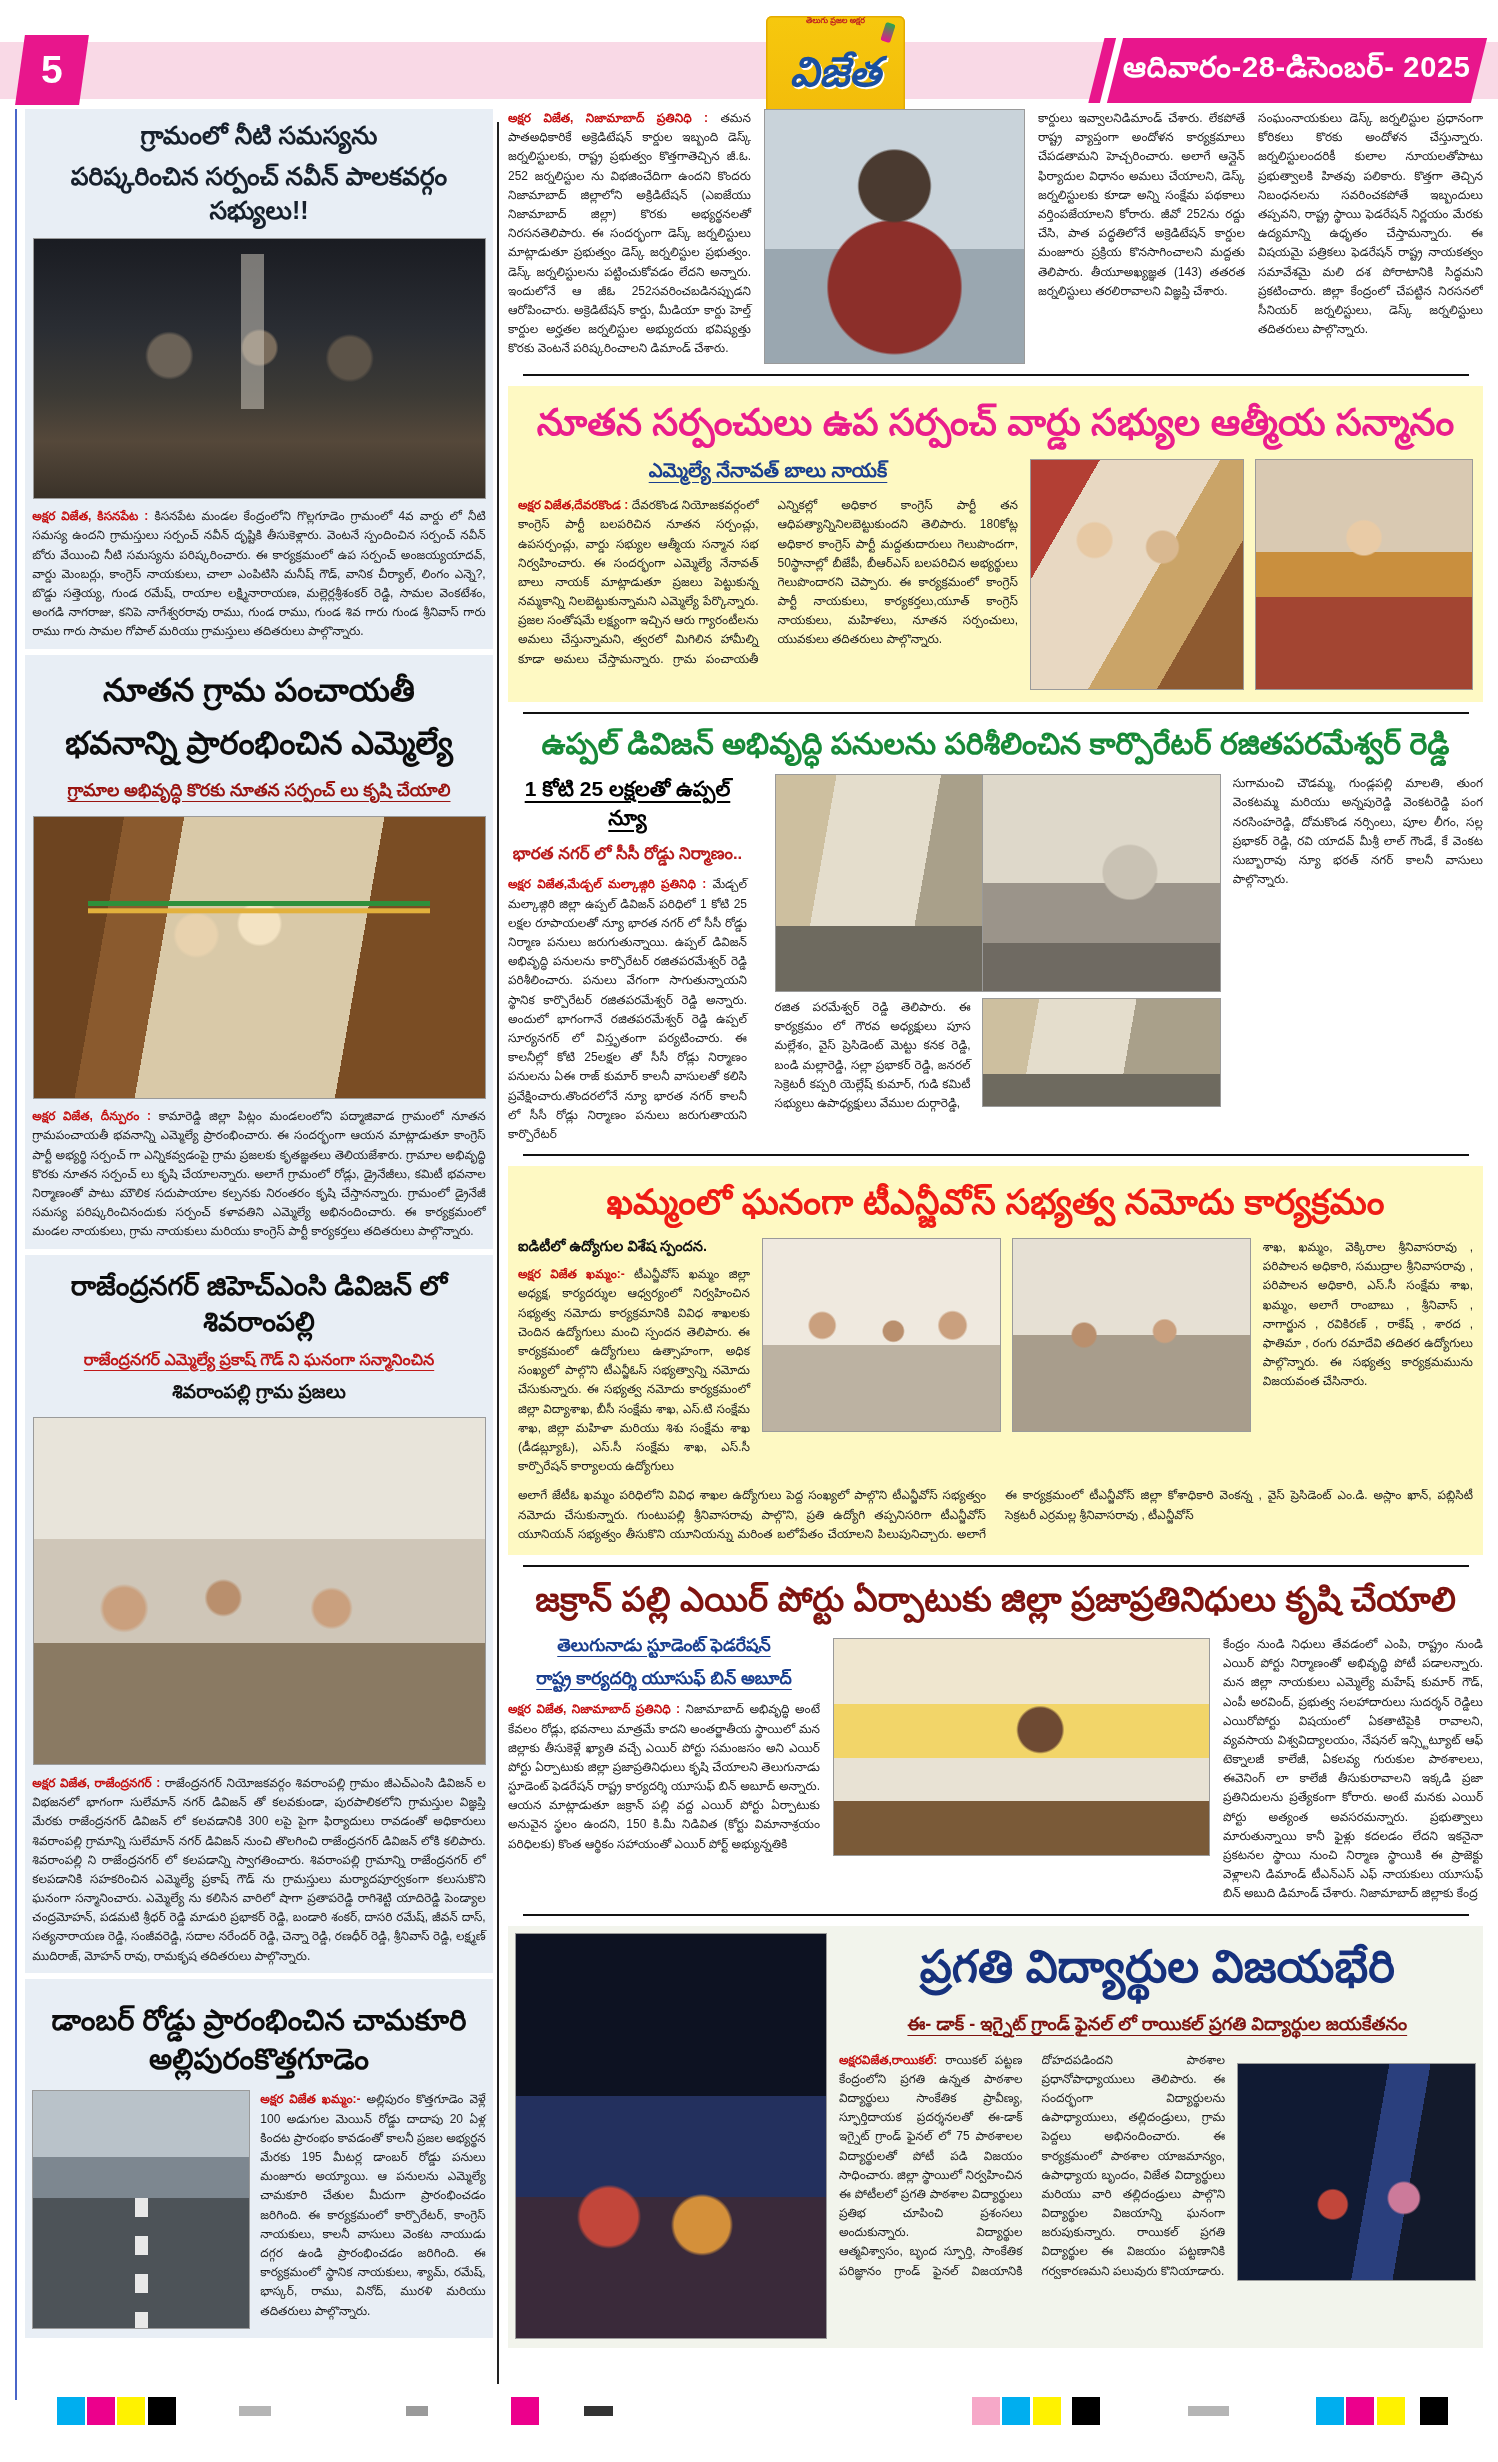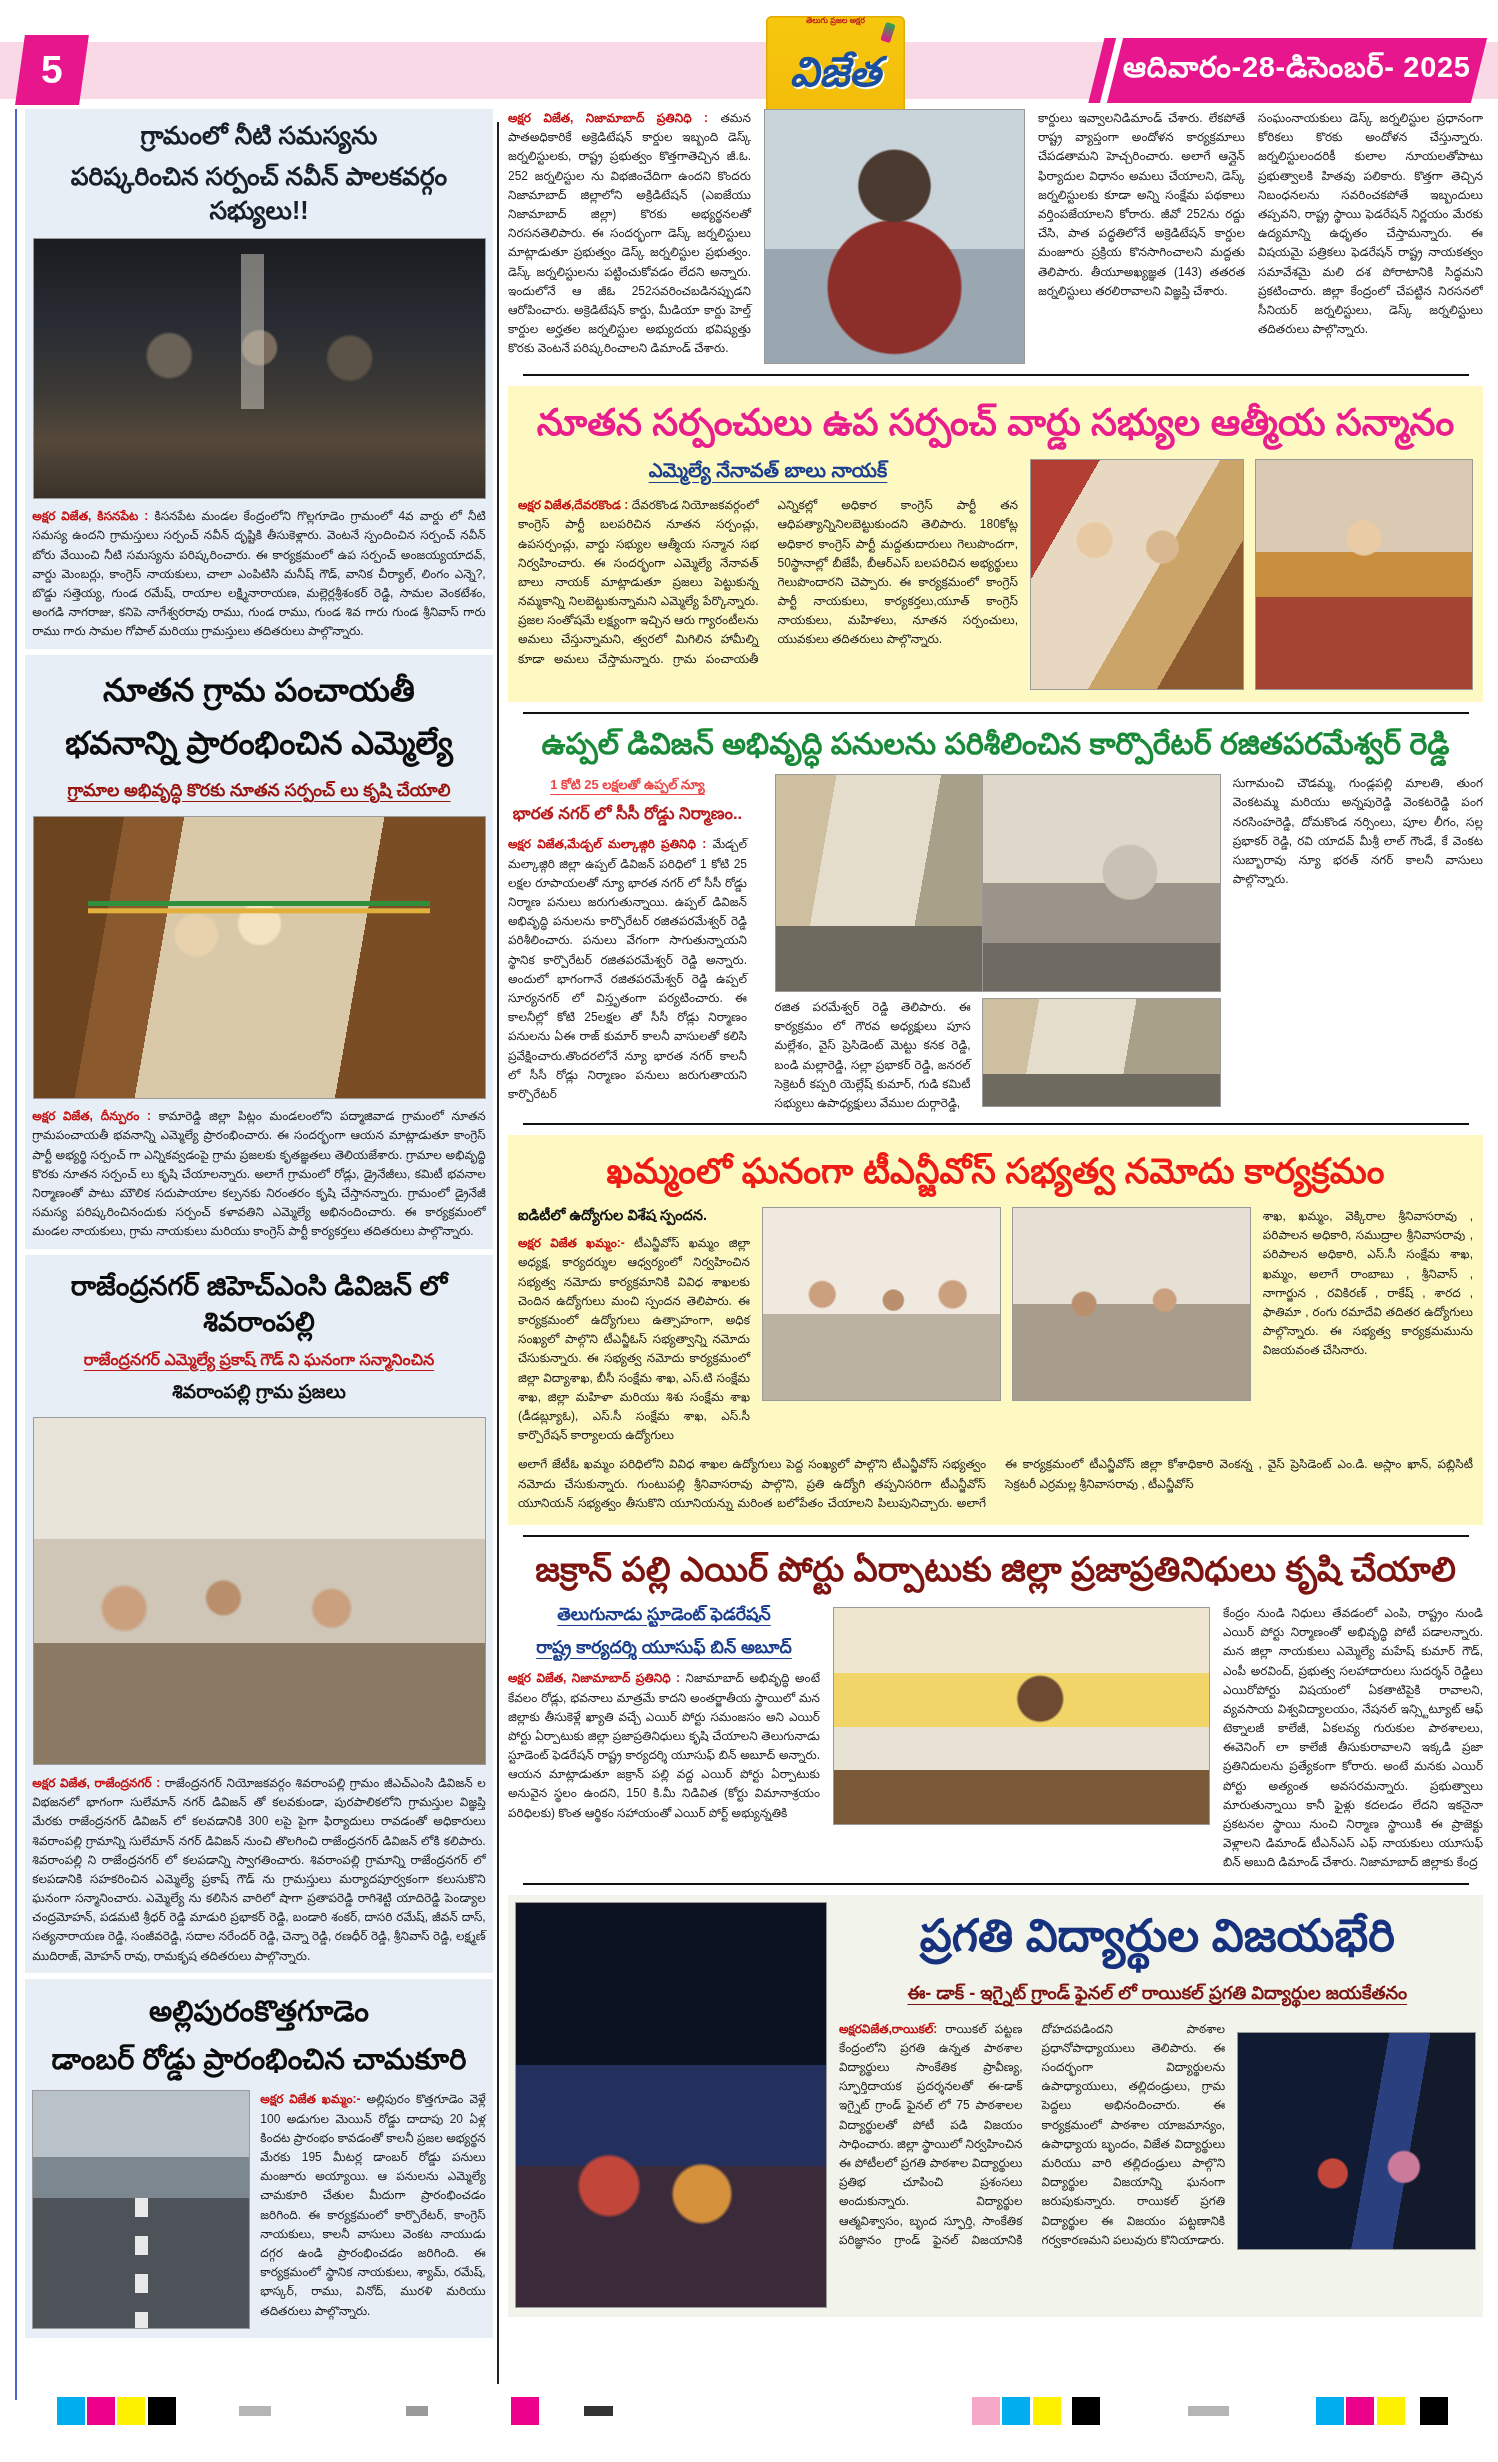--- a/index.html
+++ b/index.html
@@ -153,22 +153,22 @@
       <div class="subhead u" style="font-size:16px; color:#c01818; margin-top:10px;">రాజేంద్రనగర్ ఎమ్మెల్యే ప్రకాష్ గౌడ్ ని ఘనంగా సన్మానించిన</div>
       <div class="subhead" style="font-size:19px; color:#111; margin-top:8.7px;">శివరాంపల్లి గ్రామ ప్రజలు</div>
       <div class="photo ph-meeting" style="width:453px; height:348px; margin:10px auto 8.7px;"></div>
       <div class="body-txt">
         <span class="dateline">అక్షర విజేత, రాజేంద్రనగర్ :</span>
         <span>రాజేంద్రనగర్ నియోజకవర్గం శివరాంపల్లి గ్రామం జీఎచ్ఎంసి డివిజన్ ల విభజనలో భాగంగా సులేమాన్ నగర్ డివిజన్ తో కలవకుండా, పురపాలికలోని గ్రామస్తుల విజ్ఞప్తి మేరకు రాజేంద్రనగర్ డివిజన్ లో కలవడానికి 300 లపై పైగా ఫిర్యాదులు రావడంతో అధికారులు శివరాంపల్లి గ్రామాన్ని సులేమాన్ నగర్ డివిజన్ నుంచి తొలగించి రాజేంద్రనగర్ డివిజన్ లోకి కలిపారు. శివరాంపల్లి ని రాజేంద్రనగర్ లో కలపడాన్ని స్వాగతించారు. శివరాంపల్లి గ్రామాన్ని రాజేంద్రనగర్ లో కలపడానికి సహకరించిన ఎమ్మెల్యే ప్రకాష్ గౌడ్ ను గ్రామస్తులు మర్యాదపూర్వకంగా కలుసుకొని ఘనంగా సన్మానించారు. ఎమ్మెల్యే ను కలిసిన వారిలో షాగా ప్రతాపరెడ్డి రాగిశెట్టి యాదిరెడ్డి పెండ్యాల చంద్రమోహన్, పడమటి శ్రీధర్ రెడ్డి మాడురి ప్రభాకర్ రెడ్డి, బండారి శంకర్, దాసరి రమేష్, జీవన్ దాస్, సత్యనారాయణ రెడ్డి, సంజీవరెడ్డి, సదాల నరేందర్ రెడ్డి, చెన్నా రెడ్డి, రణధీర్ రెడ్డి, శ్రీనివాస్ రెడ్డి, లక్ష్మణ్ ముదిరాజ్, మోహన్ రావు, రామకృష తదితరులు పాల్గొన్నారు.</span>
       </div>
     </div>
 
     <div class="bluepanel" style="padding:13px 7.3px 8.7px; margin-top:5.8px;">
+      <div class="hl" style="font-size:29px; color:#0d0d0d; margin-top:8.7px;">డాంబర్ రోడ్డు ప్రారంభించిన చామకూరి</div>
       <div class="hl" style="font-size:29px; color:#0d0d0d;">అల్లిపురంకొత్తగూడెం</div>
-      <div class="hl" style="font-size:29px; color:#0d0d0d; margin-top:8.7px;">డాంబర్ రోడ్డు ప్రారంభించిన చామకూరి</div>
       <div style="display:flex; gap:10px; margin-top:11.6px;justify-content:center;">
         <div class="photo ph-road" style="width:218px; height:239px; flex:none;"></div>
         <div class="body-txt" style="flex:1;">
           <span class="dateline">అక్షర విజేత ఖమ్మం:-</span>
           <span>అల్లిపురం కొత్తగూడెం వెళ్లే 100 అడుగుల మెయిన్ రోడ్డు దాదాపు 20 ఏళ్ల కిందట ప్రారంభం కావడంతో కాలనీ ప్రజల అభ్యర్థన మేరకు 195 మీటర్ల డాంబర్ రోడ్డు పనులు మంజూరు అయ్యాయి. ఆ పనులను ఎమ్మెల్యే చామకూరి చేతుల మీదుగా ప్రారంభించడం జరిగింది. ఈ కార్యక్రమంలో కార్పొరేటర్, కాంగ్రెస్ నాయకులు, కాలనీ వాసులు వెంకట నాయుడు దగ్గర ఉండి ప్రారంభించడం జరిగింది. ఈ కార్యక్రమంలో స్థానిక నాయకులు, శ్యామ్, రమేష్, భాస్కర్, రాము, వినోద్, మురళి మరియు తదితరులు పాల్గొన్నారు.</span>
         </div>
       </div>
     </div>
   </div>
 
@@ -200,21 +200,21 @@
         <div class="photo ph-honor" style="width:214px; height:231px; flex:none;"></div>
         <div class="photo ph-garland" style="flex:1; height:231px;"></div>
       </div>
     </div>
     <div class="rule"></div>
 
     <div>
       <div class="hl" style="font-size:30px; color:#188a38; margin-bottom:10px;">ఉప్పల్ డివిజన్ అభివృద్ధి పనులను పరిశీలించిన కార్పొరేటర్ రజితపరమేశ్వర్ రెడ్డి</div>
       <div style="display:flex; gap:11.6px;">
         <div style="width:239px; flex:none;">
-          <div class="subhead u" style="font-size:13px; color:#ef4444; margin:2.9px 0 8.7px;">1 కోటి 25 లక్షలతో ఉప్పల్ న్యూ</div>
+          <div class="subhead u" style="font-size:21px; color:#000000; margin:2.9px 0 8.7px;">1 కోటి 25 లక్షలతో ఉప్పల్ న్యూ</div>
           <div class="subhead" style="font-size:16.7px; color:#b91c1c; margin-bottom:8.7px;">భారత నగర్ లో సీసీ రోడ్డు నిర్మాణం..</div>
           <div class="body-txt">
             <span class="dateline">అక్షర విజేత,మేడ్చల్ మల్కాజ్గిరి ప్రతినిధి :</span>
             <span>మేడ్చల్ మల్కాజ్గిరి జిల్లా ఉప్పల్ డివిజన్ పరిధిలో 1 కోటి 25 లక్షల రూపాయలతో న్యూ భారత నగర్ లో సీసీ రోడ్డు నిర్మాణ పనులు జరుగుతున్నాయి. ఉప్పల్ డివిజన్ అభివృద్ధి పనులను కార్పొరేటర్ రజితపరమేశ్వర్ రెడ్డి పరిశీలించారు. పనులు వేగంగా సాగుతున్నాయని స్థానిక కార్పొరేటర్ రజితపరమేశ్వర్ రెడ్డి అన్నారు. అందులో భాగంగానే రజితపరమేశ్వర్ రెడ్డి ఉప్పల్ సూర్యనగర్ లో విస్తృతంగా పర్యటించారు. ఈ కాలనీల్లో కోటి 25లక్షల తో సీసీ రోడ్లు నిర్మాణం పనులను ఏఈ రాజ్ కుమార్ కాలనీ వాసులతో కలిసి ప్రవేక్షించారు.తొందరలోనే న్యూ భారత నగర్ కాలనీ లో సీసీ రోడ్లు నిర్మాణం పనులు జరుగుతాయని కార్పొరేటర్</span>
           </div>
         </div>
         <div style="width:196px; flex:none;margin-left:16px;">
           <div class="photo ph-street" style="width:239px; height:218px;"></div>
           <div class="body-txt" style="margin-top:5.8px;">రజిత పరమేశ్వర్ రెడ్డి తెలిపారు. ఈ కార్యక్రమం లో గౌరవ అధ్యక్షులు పూస మల్లేశం, వైస్ ప్రెసిడెంట్ మెట్టు కనక రెడ్డి, బండి మల్లారెడ్డి, సల్లా ప్రభాకర్ రెడ్డి, జనరల్ సెక్రెటరీ కప్పరి యెల్లేష్ కుమార్, గుడి కమిటీ సభ్యులు ఉపాధ్యక్షులు వేముల దుర్గారెడ్డి,</div>
         </div>

